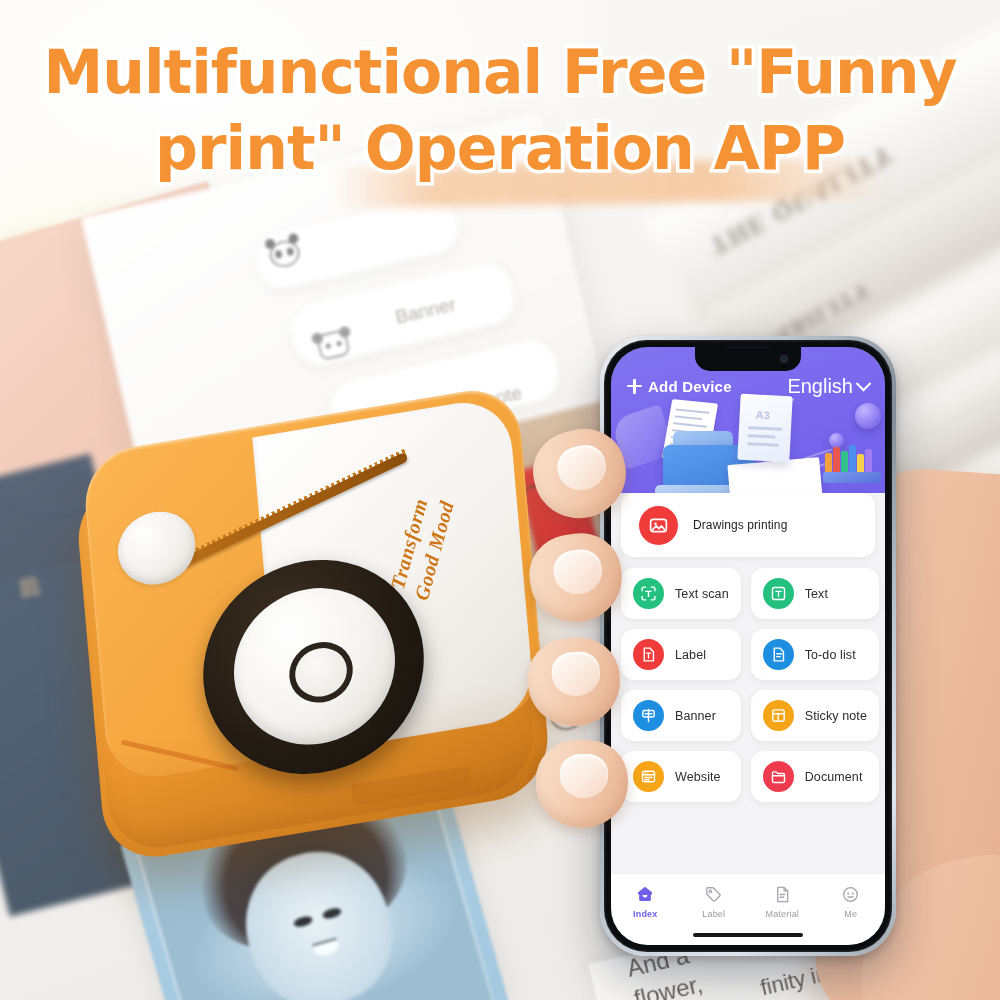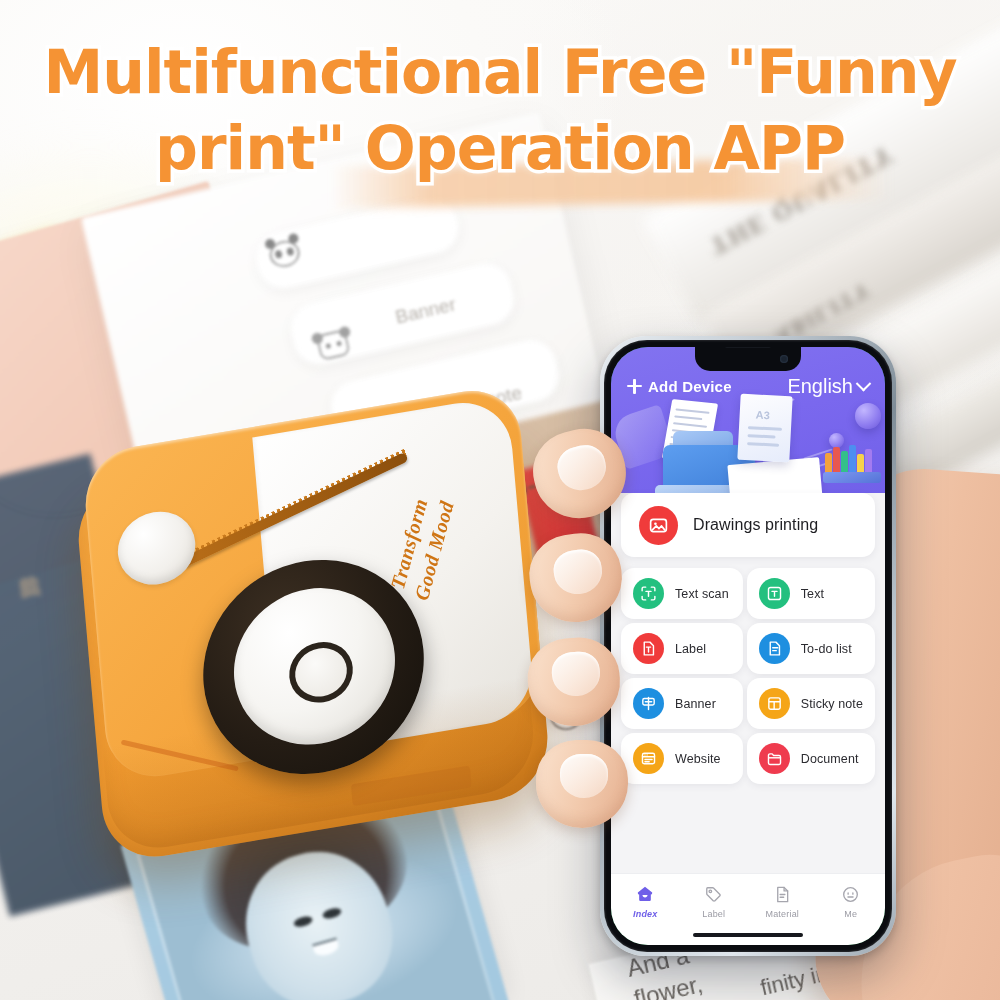--- a/index.html
+++ b/index.html
@@ -244,41 +244,41 @@
   .ill-swoosh{position:absolute;left:6px;top:18px;width:52px;height:52px;background:linear-gradient(140deg,rgba(255,255,255,.32),rgba(255,255,255,.05));border-radius:40% 10% 40% 10%;transform:rotate(-18deg);}
   .ill-line{position:absolute;height:2px;background:rgba(255,255,255,.35);border-radius:2px;}
 
   
   .menu{flex:1 1 auto;background:#f4f4f6;padding:0 10px;position:relative;z-index:5;margin-top:-26px;}
   .card{
     background:#fff;border-radius:13px;box-shadow:0 2px 7px rgba(60,60,90,.08);
     display:flex;align-items:center;gap:11px;padding:0 12px;
   }
   .card-wide{height:64px;margin-bottom:11px;padding-left:18px;gap:15px;}
-  .grid{display:grid;grid-template-columns:1fr 1fr;gap:4px;}
+  .grid{display:grid;grid-template-columns:1fr 1fr;gap:10px;}
   .card-sm{height:51px;}
   .ico{
     width:31px;height:31px;border-radius:50%;flex:0 0 auto;
     display:flex;align-items:center;justify-content:center;color:#fff;
   }
   .card-wide .ico{width:39px;height:39px;}
   .ico svg{display:block;}
   .lbl{font-size:12.5px;color:#2b2b30;font-weight:400;letter-spacing:.1px;white-space:nowrap;}
-  .card-wide .lbl{font-size:16px;color:#1e1e22;}
+  .card-wide .lbl{font-size:12px;color:#1e1e22;}
   .card.empty{background:transparent;box-shadow:none;}
 
   
   .tabbar{
     flex:0 0 auto;height:62px;background:#fff;display:flex;align-items:flex-start;
     padding-top:9px;border-top:1px solid #edeef1;position:relative;
   }
   .tab{flex:1;display:flex;flex-direction:column;align-items:center;gap:4px;}
   .tab .ti{width:22px;height:22px;display:flex;align-items:center;justify-content:center;}
   .tab .tl{font-size:9px;color:#9b9ba4;letter-spacing:.2px;}
-  .tab.active .tl{color:#6f5fe8;font-weight:600;font-style:italic;}
+  .tab.active .tl{color:#6f5fe8;font-weight:600;}
   .homebar{position:absolute;left:50%;transform:translateX(-50%);bottom:8px;width:110px;height:4.5px;border-radius:3px;background:#16181d;}
 
   
   .frontfingers{position:absolute;left:528px;top:430px;width:120px;height:460px;z-index:50;}
   .ff{position:absolute;width:92px;height:88px;border-radius:48% 48% 54% 54%;
       background:linear-gradient(110deg,#fbe3cf 0%, #f2caad 52%, #e4ae8e 100%);
       box-shadow:0 5px 13px rgba(110,65,35,.22), inset 0 -7px 11px rgba(165,105,72,.18);}
   .fn{position:absolute;width:48px;height:44px;border-radius:50% 50% 58% 58%;
       background:linear-gradient(150deg,rgba(255,255,255,.92),rgba(255,243,236,.45));
       box-shadow:inset 0 2px 3px rgba(255,255,255,.95);}

